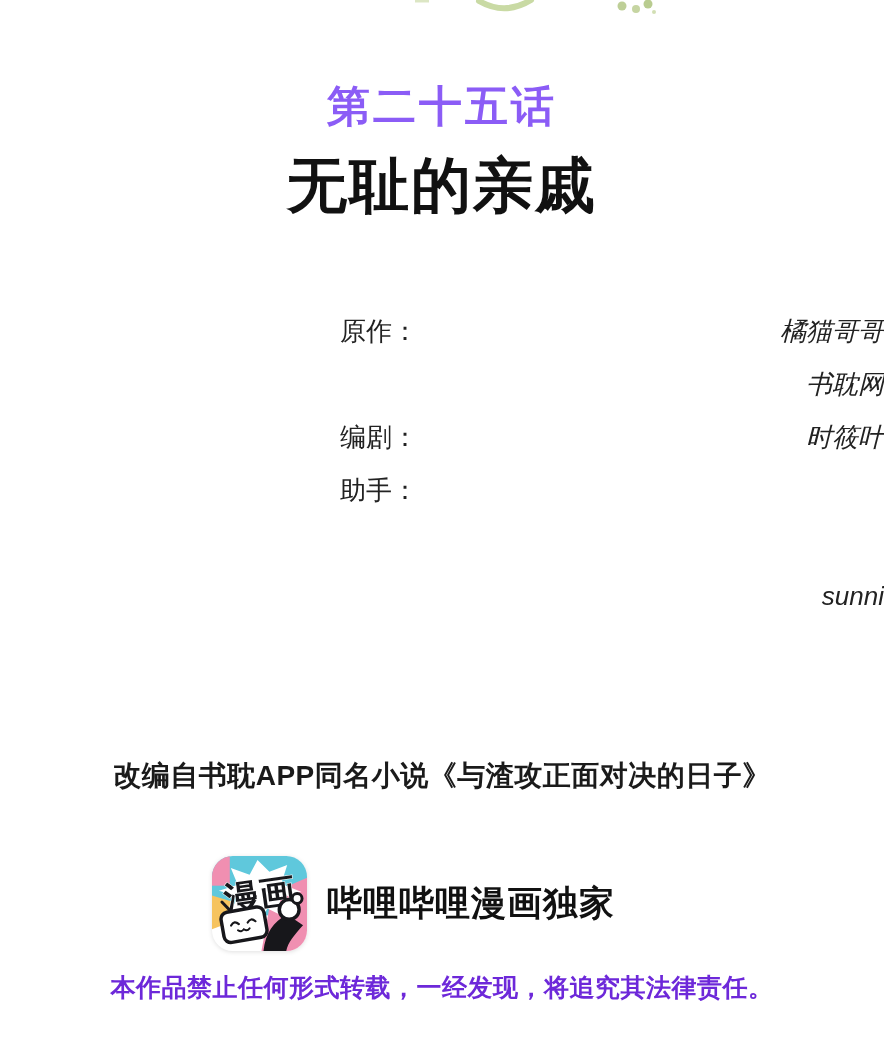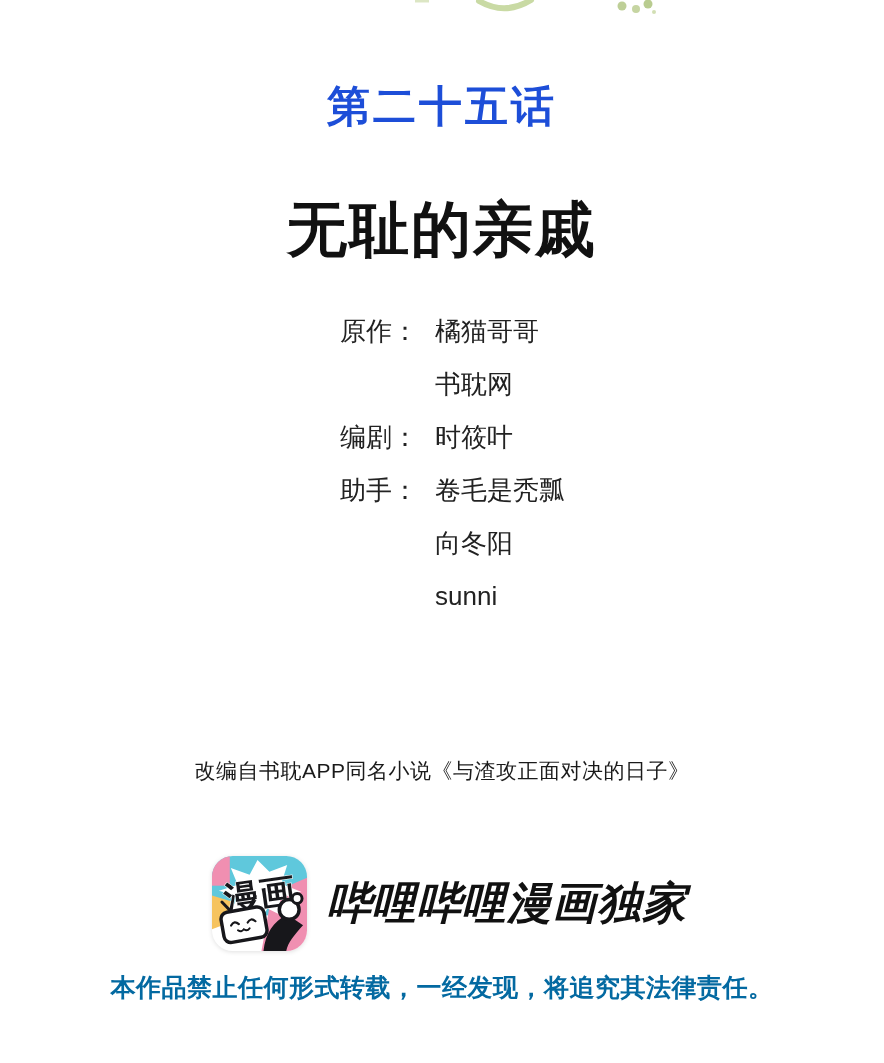--- a/index.html
+++ b/index.html
@@ -21,91 +21,88 @@
     display: block;
   }
   .chapter-label {
     position: absolute;
     top: 78px; left: 0;
     width: 100%;
     text-align: center;
     font-size: 43px;
     font-weight: 900;
     letter-spacing: 3px;
-    color: #1d4ed8;
+    color: #8b5cf6;
   }
   .chapter-title {
     position: absolute;
     top: 146px; left: 0;
     width: 100%;
     text-align: center;
     font-size: 60px;
     font-weight: 900;
     letter-spacing: 2px;
     color: #111111;
-    margin-top: 44px;
   }
   .credits {
     position: absolute;
     top: 305px; left: 0;
     width: 100%;
   }
   .credit-row {
     display: grid;
     grid-template-columns: 418px 1fr;
     height: 53px;
     line-height: 53px;
     font-size: 26px;
     font-weight: 500;
     color: #222222;
-    gap: 17px;
   }
   .credit-label { text-align: right; }
-  .credit-value { text-align: left; }
+  .credit-value { text-align: right; font-style: italic; }
   .adaptation {
     position: absolute;
     top: 757px; left: 0;
     width: 100%;
     text-align: center;
-    font-size: 21px;
-    font-weight: 400;
+    font-size: 28px;
+    font-weight: 700;
     letter-spacing: 0.5px;
     color: #1a1a1a;
   }
   .publisher-row {
     position: absolute;
     top: 855px; left: 212px;
     height: 97px;
     display: flex;
     align-items: center;
     gap: 20px;
   }
   .app-icon {
     width: 95px; height: 95px;
     display: block;
     filter: drop-shadow(0 1px 2px rgba(0,0,0,0.12));
   }
   .exclusive {
     font-family: "DejaVu Serif", "Liberation Serif", serif;
-    font-size: 44px;
+    font-size: 35px;
     font-weight: 700;
     letter-spacing: 1px;
     color: #111111;
     white-space: nowrap;
-    font-style: italic;
   }
   .copyright {
     position: absolute;
     top: 971px; left: 0;
     width: 100%;
     text-align: center;
     font-size: 25px;
     font-weight: 700;
     letter-spacing: 0.5px;
-    color: #0369a1;
+    color: #6d28d9;
   }
 </style>
 </head>
 <body>
 
 <div class="page">
 
   <svg class="top-deco" viewBox="0 0 884 22" xmlns="http://www.w3.org/2000/svg">
     <path d="M415,1 L429,1" stroke="#dce6c4" stroke-width="3" fill="none"></path>
     <path d="M479,1 Q505,16 531,0" stroke="#c9daa4" stroke-width="6" fill="none" stroke-linecap="round"></path>
@@ -126,25 +123,23 @@
     <div class="credit-row">
       <span class="credit-label"></span>
       <span class="credit-value">书耽网</span>
     </div>
     <div class="credit-row">
       <span class="credit-label">编剧：</span>
       <span class="credit-value">时筱叶</span>
     </div>
     <div class="credit-row">
       <span class="credit-label">助手：</span>
-      <span class="credit-value">卷毛是秃瓢</span>
     </div>
     <div class="credit-row">
       <span class="credit-label"></span>
-      <span class="credit-value">向冬阳</span>
     </div>
     <div class="credit-row">
       <span class="credit-label"></span>
       <span class="credit-value">sunni</span>
     </div>
   </section>
 
   <div class="adaptation">改编自书耽APP同名小说《与渣攻正面对决的日子》</div>
 
   <div class="publisher-row">

